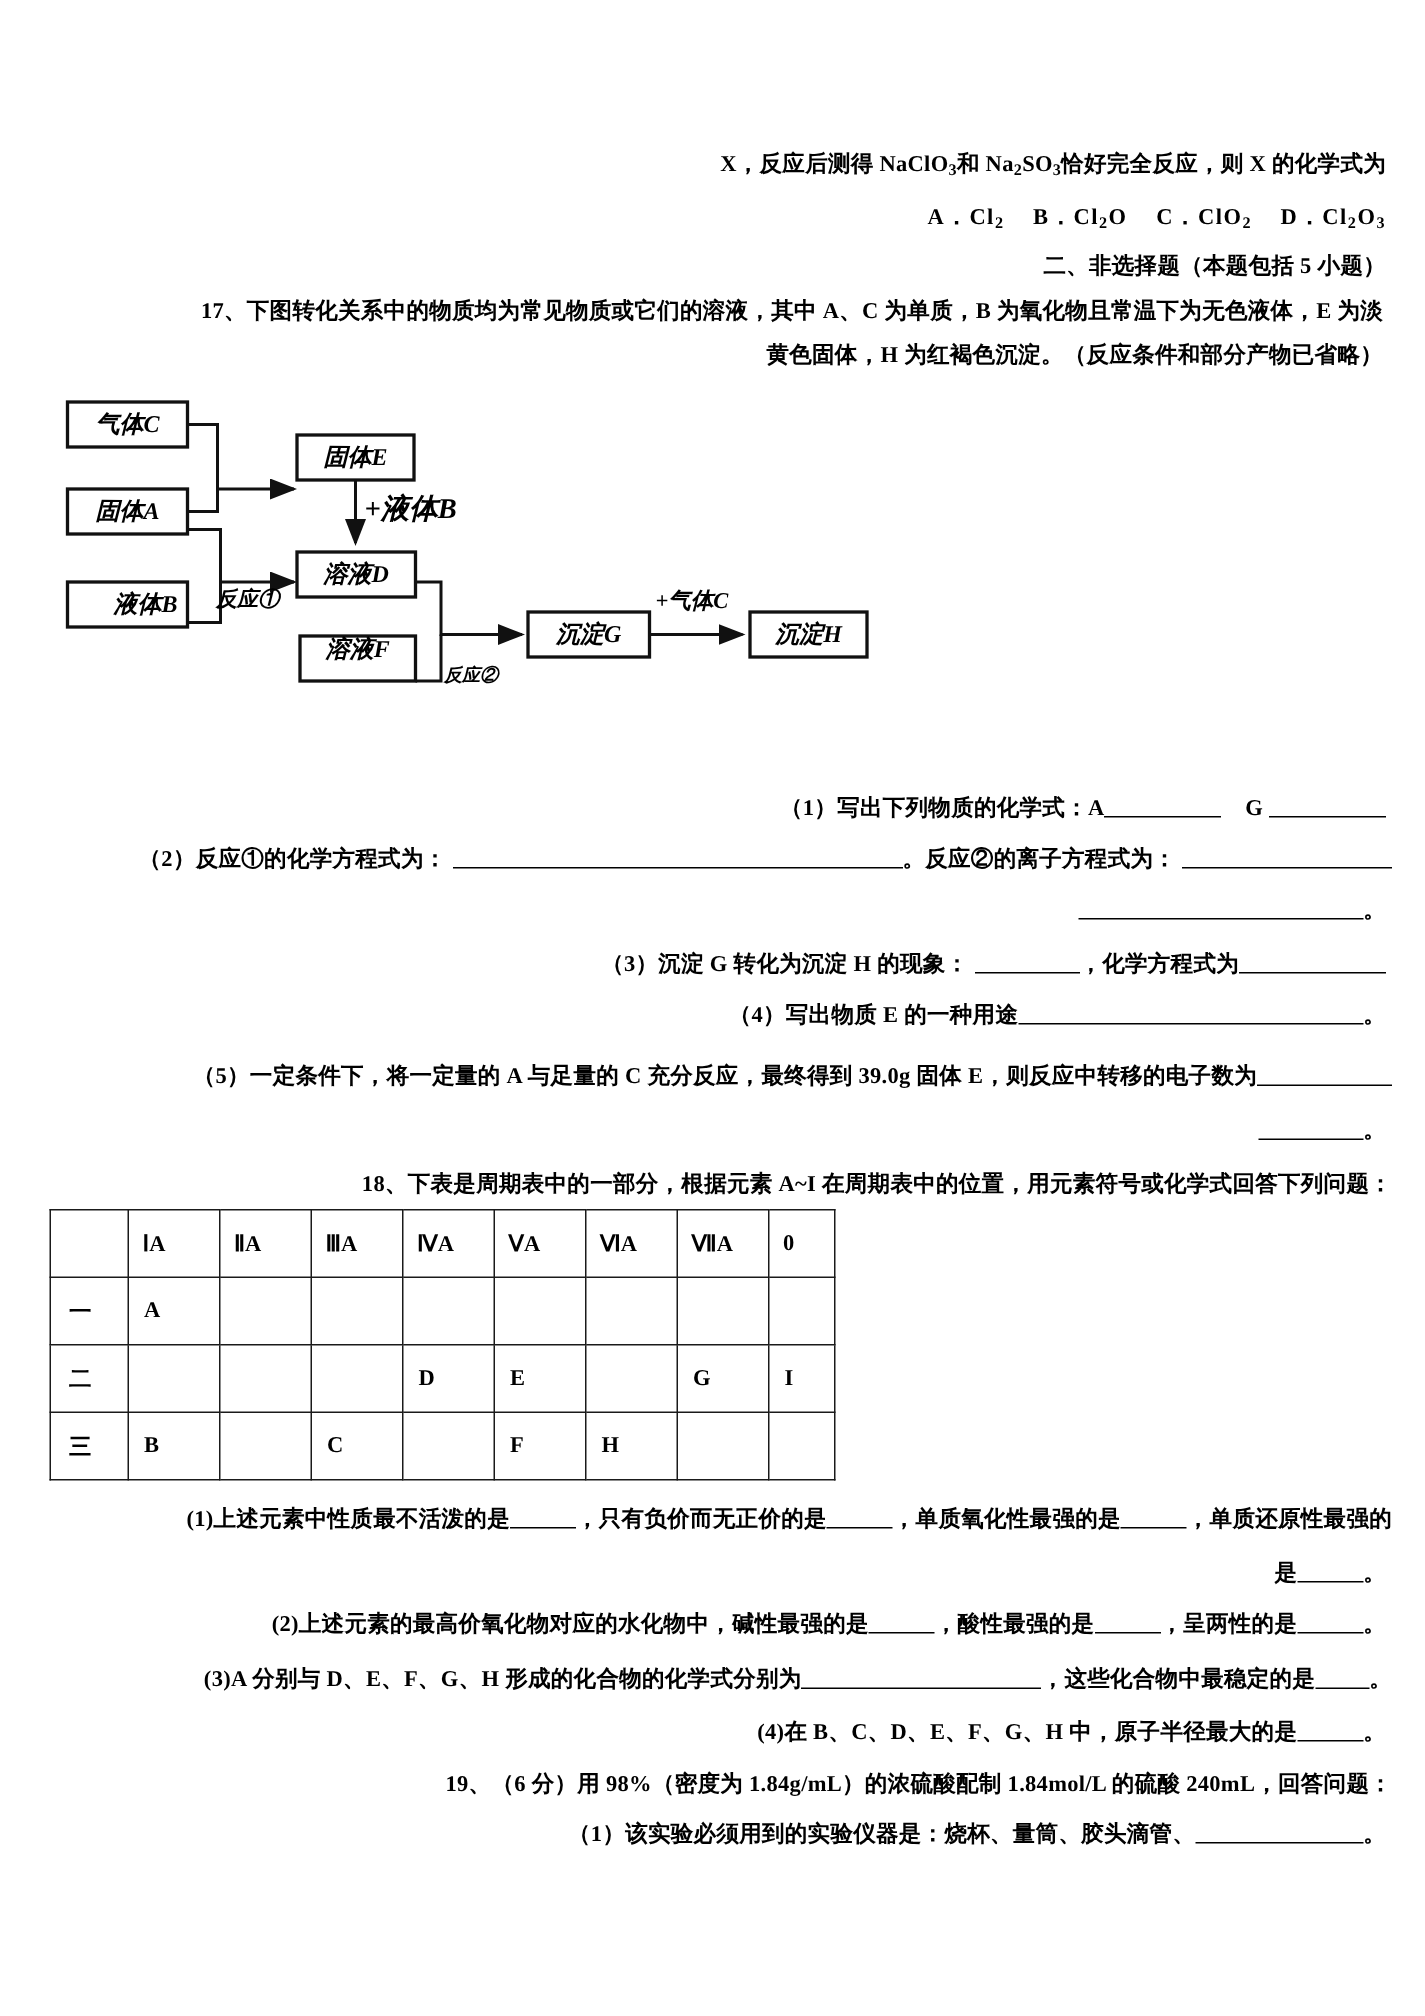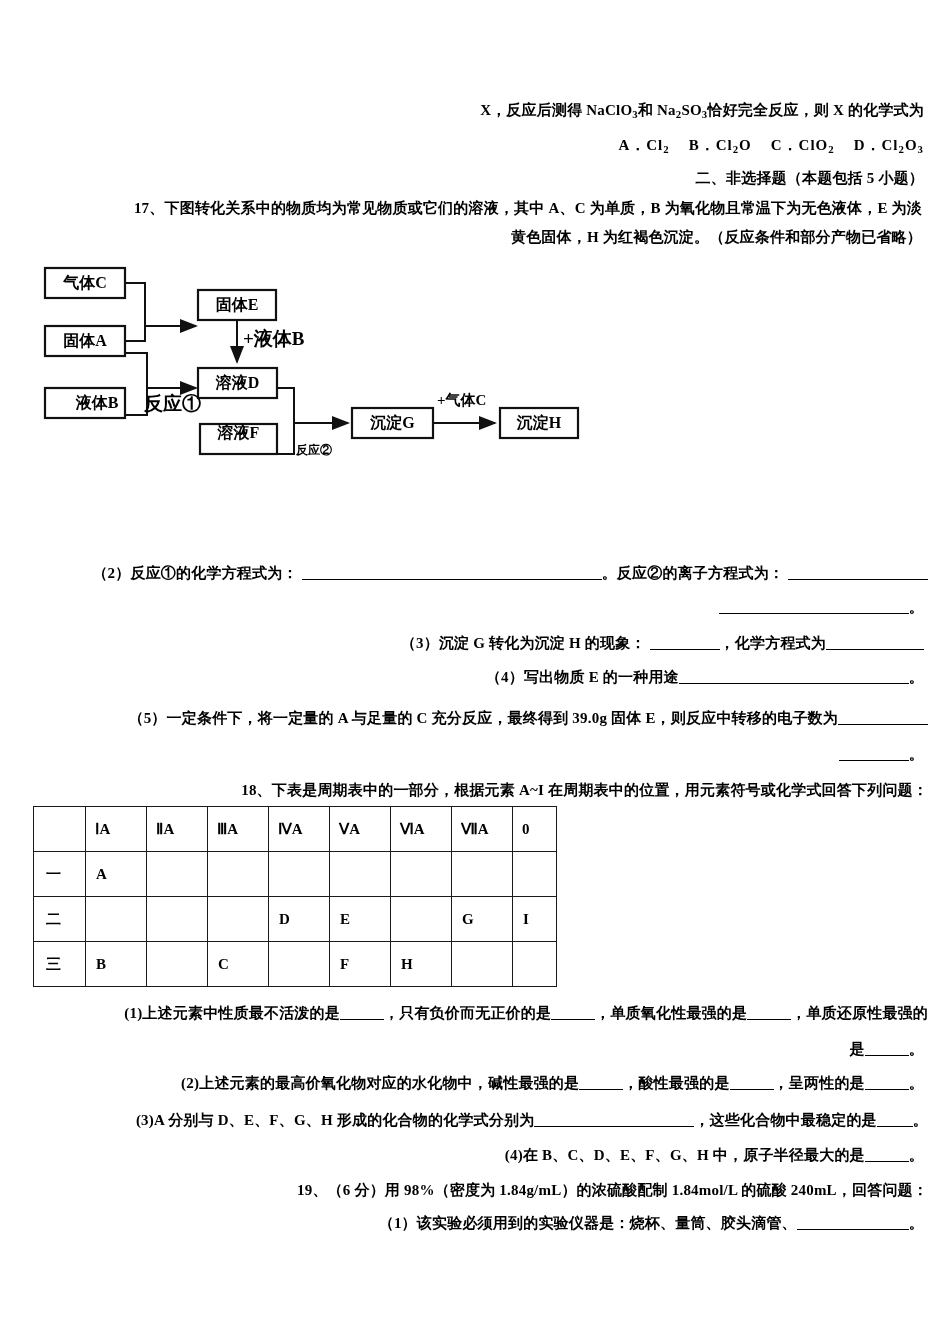--- a/index.html
+++ b/index.html
@@ -30,21 +30,21 @@
   #top-options   { left: 44px; top: 135px; width: 880px; letter-spacing: 1px; }
   #section-head  { left: 44px; top: 168px; width: 880px; }
   #q17-stem      { left: 44px; top: 194px; width: 878px; }
 
   sub { font-size: 0.72em; vertical-align: -0.25em; }
 
   
   #diagram {
     position: absolute;
     left: 40px; top: 258px;
-    width: 580px; height: 210px;
+    width: 580px; height: 210px; font-style: italic;
   }
   #diagram svg { display: block; }
 
   
   #q17-ask   { left: 44px; top: 498px;  width: 880px; }
   #q17-p1    { left: 44px; top: 529px;  width: 880px; }
   #q17-p2    { left: 44px; top: 563px;  width: 884px; }
   #q17-p2b   { left: 44px; top: 597px;  width: 880px; }
   #q17-p3    { left: 44px; top: 633px;  width: 880px; }
   #q17-p4    { left: 44px; top: 667px;  width: 880px; }
@@ -191,26 +191,29 @@
     <div style="position:absolute;left:5px;top:10px;width:80px;height:30px;display:flex;align-items:center;justify-content:center;font-weight:bold;font-size:16px;">气体C</div>
     <div style="position:absolute;left:5px;top:68px;width:80px;height:30px;display:flex;align-items:center;justify-content:center;font-weight:bold;font-size:16px;">固体A</div>
     <div style="position:absolute;left:5px;top:130px;width:104px;height:30px;display:flex;align-items:center;justify-content:center;font-weight:bold;font-size:16px;">液体B</div>
     <div style="position:absolute;left:158px;top:32px;width:78px;height:30px;display:flex;align-items:center;justify-content:center;font-weight:bold;font-size:16px;">固体E</div>
     <div style="position:absolute;left:158px;top:110px;width:79px;height:30px;display:flex;align-items:center;justify-content:center;font-weight:bold;font-size:16px;">溶液D</div>
     <div style="position:absolute;left:160px;top:166px;width:77px;height:18px;display:flex;align-items:center;justify-content:center;font-weight:bold;font-size:16px;">溶液F</div>
     <div style="position:absolute;left:312px;top:150px;width:81px;height:30px;display:flex;align-items:center;justify-content:center;font-weight:bold;font-size:16px;">沉淀G</div>
     <div style="position:absolute;left:460px;top:150px;width:78px;height:30px;display:flex;align-items:center;justify-content:center;font-weight:bold;font-size:16px;">沉淀H</div>
 
     <div style="position:absolute;left:203px;top:68px;font-weight:bold;font-size:19px;white-space:nowrap;">+液体B</div>
-    <div style="position:absolute;left:104px;top:133px;font-weight:bold;font-size:19px;white-space:nowrap;">反应①</div>
+    <div style="position:absolute;left:104px;top:133px;font-weight:bold;font-size:14px;white-space:nowrap;">反应①</div>
     <div style="position:absolute;left:256px;top:184px;font-weight:bold;font-size:12px;white-space:nowrap;">反应②</div>
     <div style="position:absolute;left:397px;top:133px;font-weight:bold;font-size:15px;white-space:nowrap;">+气体C</div>
   </div>
 
 
+  <div class="blk line" id="q17-p1">
+    <span>（1）写出下列物质的化学式：A</span><span class="ul u-md"></span>&nbsp;&nbsp;&nbsp;&nbsp;<span>G</span>&nbsp;<span class="ul u-md"></span>
+  </div>
 
   <div class="blk line" id="q17-p2">
     <span>（2）反应①的化学方程式为：</span>&nbsp;<span class="ul u-300"></span><span>。反应②的离子方程式为：</span>&nbsp;<span class="ul u-140"></span>
   </div>
   <div class="blk line" id="q17-p2b">
     <span class="ul u-190"></span><span>。</span>
   </div>
 
   <div class="blk line" id="q17-p3">
     <span>（3）沉淀 G 转化为沉淀 H 的现象：</span>&nbsp;<span class="ul u-70"></span><span>，化学方程式为</span><span class="ul u-98"></span>

